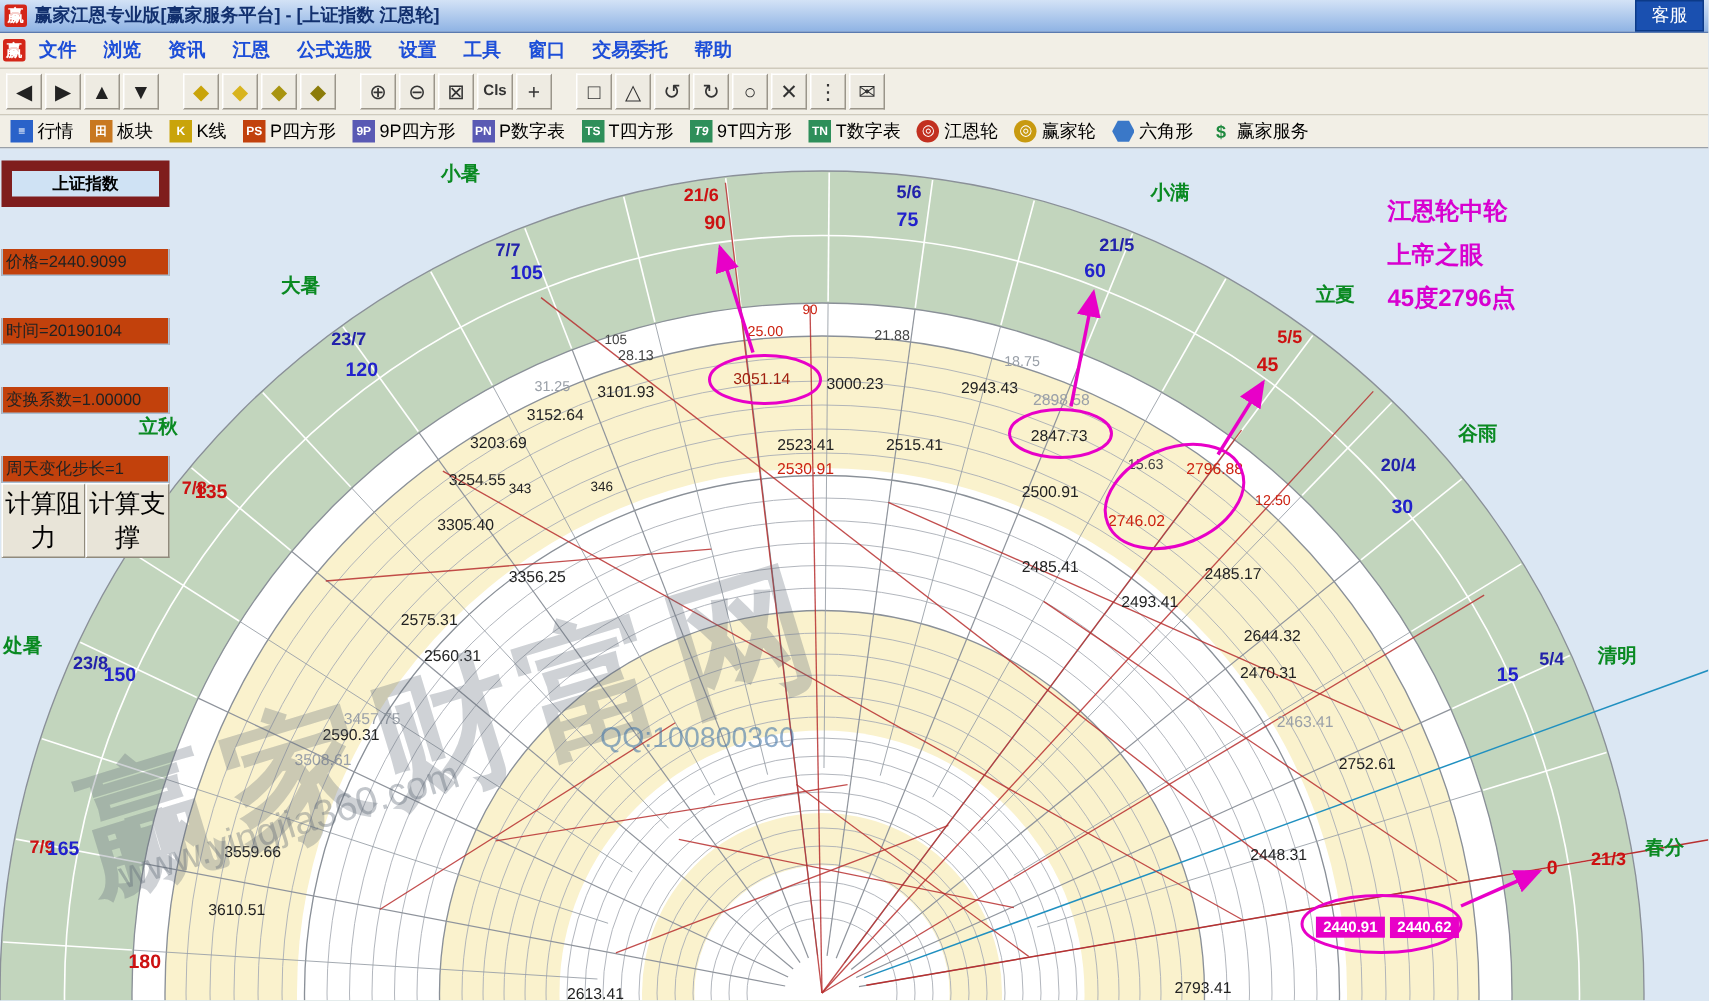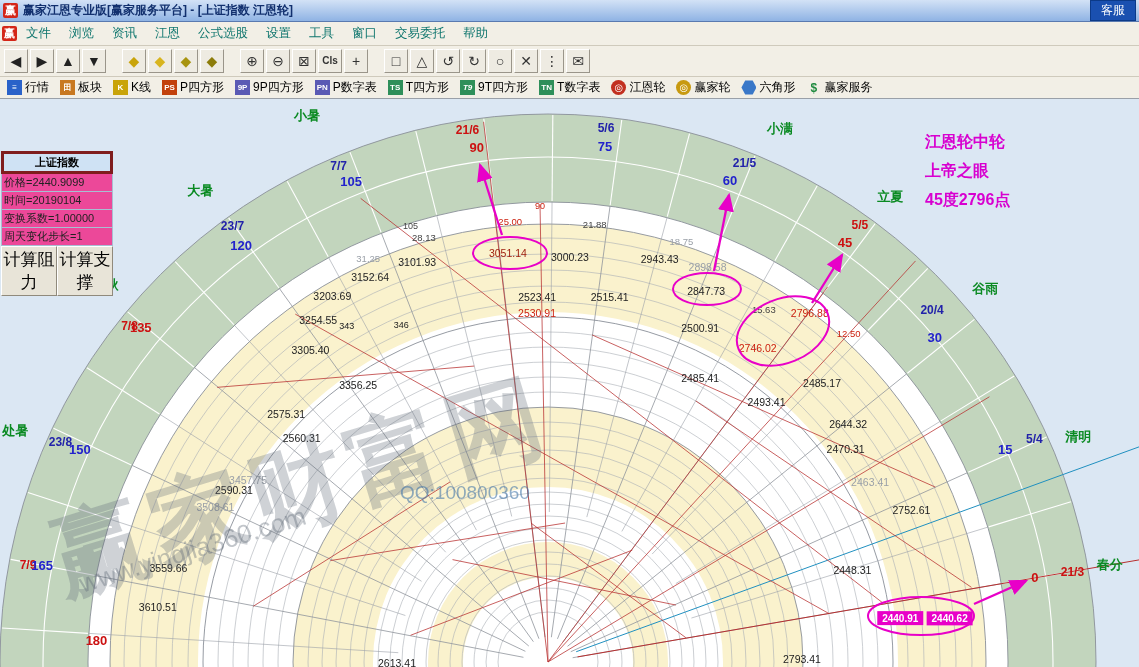--- a/index.html
+++ b/index.html
@@ -3,39 +3,39 @@
 <meta charset="utf-8">
 <style>
   *{box-sizing:border-box;margin:0;padding:0;}
   html,body{width:1139px;height:667px;overflow:hidden;}
   body{font-family:"Liberation Sans","DejaVu Sans",sans-serif;background:#dbe7f3;}
   .titlebar{height:22px;background:linear-gradient(#d3e2f6,#8fb3e4);border-bottom:1px solid #5a7ab0;display:flex;align-items:center;padding:0 3px;gap:5px;}
   .logo{width:15px;height:15px;background:#d42618;color:#fff;font-weight:bold;font-size:11px;display:flex;align-items:center;justify-content:center;border-radius:2px;flex:0 0 auto;}
   .title{font-size:12px;font-weight:bold;color:#12306e;flex:1;white-space:nowrap;overflow:hidden;}
   .svc-btn{background:#1a50b0;color:#fff;font-size:12px;padding:1px 10px;border:1px solid #0c3a88;cursor:pointer;}
   .menubar{height:24px;background:#f2efe6;border-bottom:1px solid #cfcabc;display:flex;align-items:center;font-size:12.5px;padding:0 2px;}
-  .menu-item{padding:3px 9px;color:#0f766e;cursor:default;}
+  .menu-item{padding:3px 9px;color:#1d4ed8;cursor:default;font-weight:bold;}
   .toolbar1{height:31px;background:#f2efe6;border-bottom:1px solid #cfcabc;display:flex;align-items:center;padding:0 4px;gap:2px;}
   .tbtn{width:24px;height:24px;border:1px solid;border-color:#ffffff #9a958a #9a958a #ffffff;background:#eeebe2;display:flex;align-items:center;justify-content:center;font-size:14px;line-height:1;}
   .tbtn.text-btn{font-size:10px;font-weight:bold;}
   .gap{margin-left:14px;}
   .toolbar2{height:22px;background:#f2efe6;border-bottom:1px solid #9aa0a8;display:flex;align-items:center;padding:0 7px;gap:11px;font-size:12px;}
   .t2item{display:flex;align-items:center;gap:3px;white-space:nowrap;cursor:default;}
   .badge{width:15px;height:15px;font-size:8px;font-weight:bold;color:#fff;display:flex;align-items:center;justify-content:center;flex:0 0 auto;}
   .badge.circle{border-radius:50%;font-size:10px;}
   .badge.hex{clip-path:polygon(25% 3%,75% 3%,100% 50%,75% 97%,25% 97%,0 50%);}
   .badge.plain{background:none;font-size:12px;}
   .chart-area{position:relative;width:1139px;height:568px;background:#dbe7f3;overflow:hidden;}
   .chart-area svg{position:absolute;left:0;top:0;z-index:2;}
   .wm-brand{position:absolute;left:55px;top:400px;font-size:95px;font-weight:bold;letter-spacing:8px;color:rgba(95,105,118,.30);transform:rotate(-17deg);transform-origin:0 50%;white-space:nowrap;z-index:4;pointer-events:none;}
   .wm-url{position:absolute;left:80px;top:470px;font-size:26px;color:rgba(95,105,118,.38);transform:rotate(-17deg);transform-origin:0 50%;white-space:nowrap;z-index:4;pointer-events:none;}
   .wm-qq{position:absolute;left:400px;top:383px;font-size:19px;color:rgba(70,120,170,.6);z-index:4;pointer-events:none;}
   .info-panel{position:absolute;left:1px;top:8px;width:112px;font-size:11px;z-index:5;}
-  .info-title{background:#cfe2f4;border:3px solid #7f1d1d;text-align:center;font-weight:bold;padding:1px 0;color:#000;margin-top:44px;}
-  .info-row{background:#ec4899;border:1px solid #a8bed2;border-top:none;padding:1px 2px;color:#222;white-space:nowrap;overflow:hidden;}
+  .info-title{background:#cfe2f4;border:7px solid #7f1d1d;text-align:center;font-weight:bold;padding:1px 0;color:#000;}
+  .info-row{background:#c2410c;border:1px solid #a8bed2;border-top:none;padding:1px 2px;color:#222;white-space:nowrap;overflow:hidden;margin-top:28px;}
   .info-btns{display:flex;}
   .info-btn{flex:1;background:#e8e4d8;border:1px solid;border-color:#fff #908a7c #908a7c #fff;font-size:17px;padding:1px 0;text-align:center;cursor:pointer;}
   .ann{position:absolute;left:925px;top:28px;z-index:6;color:#d800d0;font-weight:bold;font-size:16px;line-height:29px;white-space:nowrap;}
 </style>
 </head>
 <body>
 
 <div class="titlebar">
   <div class="logo">赢</div>
   <div class="title">赢家江恩专业版[赢家服务平台] - [上证指数 江恩轮]</div>

